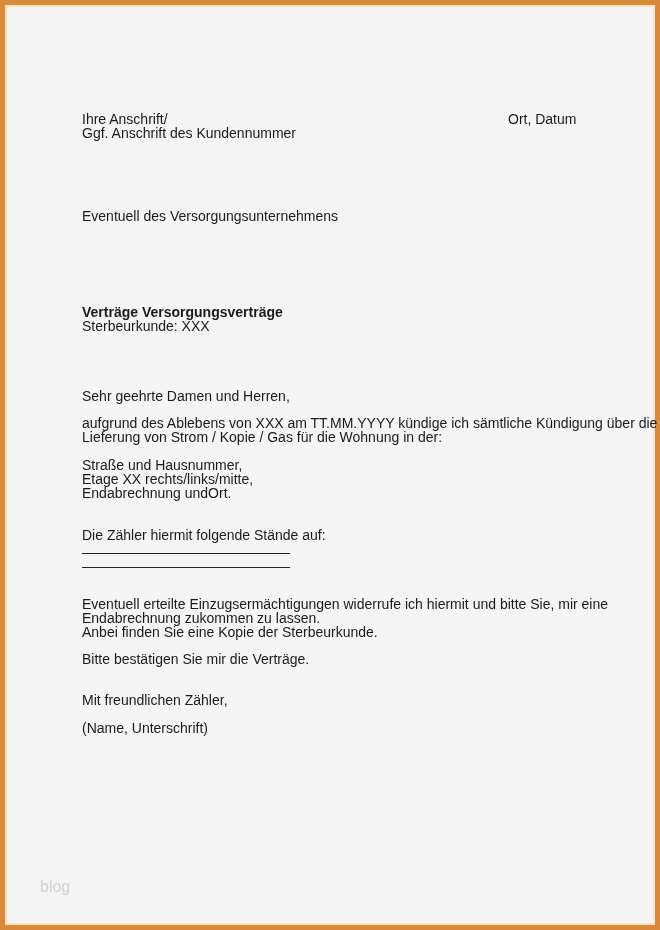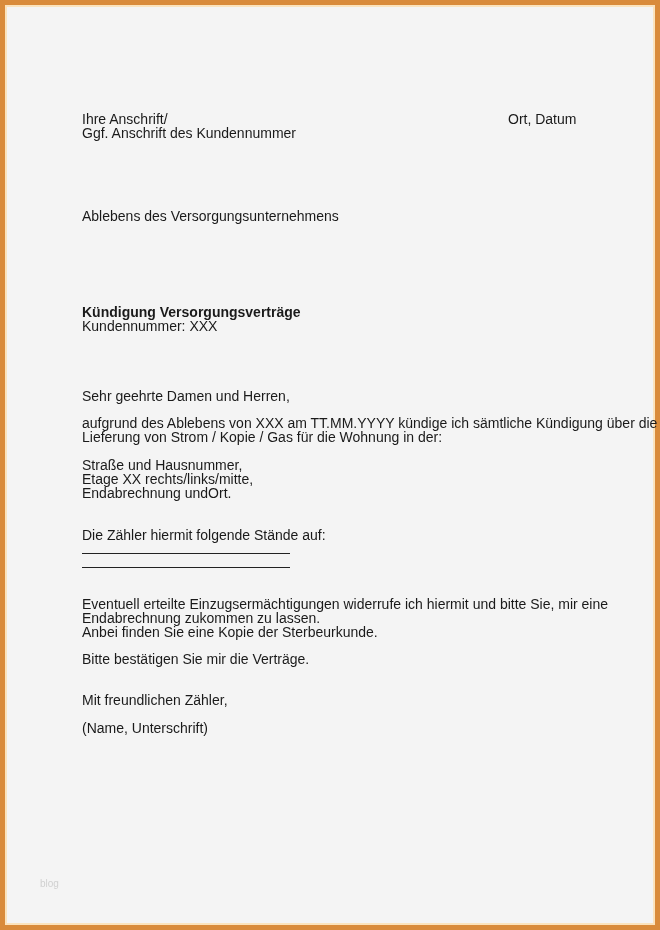--- a/index.html
+++ b/index.html
@@ -5,35 +5,35 @@
   html, body { margin:0; padding:0; }
   body { width:660px; height:930px; background:#f4f4f4; position:relative; overflow:hidden;
          font-family:"Liberation Sans", sans-serif; color:#1a1a1a; }
   .frame { position:absolute; left:0; top:0; width:660px; height:930px; box-sizing:border-box;
            border:5px solid #d98b3b; }
   .frame::after { content:""; position:absolute; left:0; top:0; right:0; bottom:0;
            border:2px solid #fbe3bd; }
   .t { position:absolute; font-size:14px; line-height:14px; white-space:nowrap; }
   .b { font-weight:bold; }
   .rule { position:absolute; left:82px; width:208px; height:1px; background:#222; }
-  .wm { position:absolute; left:40px; top:878px; font-size:10px; color:#d0d0d0; }
+  .wm { position:absolute; left:40px; top:878px; font-size:16px; color:#d0d0d0; }
 </style>
 </head>
 <body>
 
 <div class="frame"></div>
 
 <div class="t" style="left:82px;top:112px">Ihre Anschrift/</div>
 <div class="t" style="left:82px;top:126px">Ggf. Anschrift des Kundennummer</div>
 <div class="t" style="left:508px;top:112px">Ort, Datum</div>
 
-<div class="t" style="left:82px;top:209px">Ablebens des Versorgungsunternehmens</div>
+<div class="t" style="left:82px;top:209px">Eventuell des Versorgungsunternehmens</div>
 
-<div class="t b" style="left:82px;top:305px">Kündigung Versorgungsverträge</div>
-<div class="t" style="left:82px;top:319px">Kundennummer: XXX</div>
+<div class="t b" style="left:82px;top:305px">Verträge Versorgungsverträge</div>
+<div class="t" style="left:82px;top:319px">Sterbeurkunde: XXX</div>
 
 <div class="t" style="left:82px;top:389px">Sehr geehrte Damen und Herren,</div>
 
 <div class="t" style="left:82px;top:416px">aufgrund des Ablebens von XXX am TT.MM.YYYY kündige ich sämtliche Kündigung über die</div>
 <div class="t" style="left:82px;top:430px">Lieferung von Strom / Kopie / Gas für die Wohnung in der:</div>
 
 <div class="t" style="left:82px;top:458px">Straße und Hausnummer,</div>
 <div class="t" style="left:82px;top:472px">Etage XX rechts/links/mitte,</div>
 <div class="t" style="left:82px;top:486px">Endabrechnung undOrt.</div>
 

